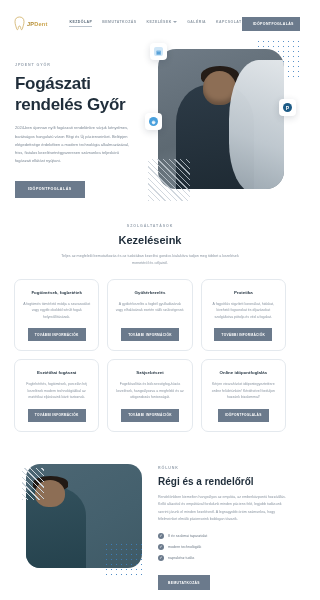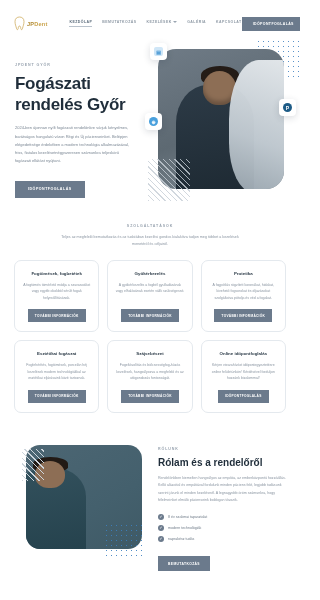--- a/index.html
+++ b/index.html
@@ -242,20 +242,21 @@
     <div class="hero-left">
       <div class="eyebrow">JPDENT GYŐR</div>
       <h1 class="hero-title">Fogászati rendelés Győr</h1>
       <p class="hero-desc">2024-ben újonnan nyílt fogászati rendelőnkre várjuk kényelmes, barátságos hangulatú váron Régi és Új pácienseinket. Belépjen elégedettsége érdekében a modern technológia alkalmazásával, friss, fiatalos kezelésetnégyszeresen számunkra teljeskörű fogászati ellátást nyújtani.</p>
       <button class="hero-btn">IDŐPONTFOGLALÁS</button>
     </div>
   </section>
 
   <section class="services">
     <div class="sec-eyebrow">SZOLGÁLTATÁSOK</div>
+    <h2 class="sec-title">Kezeléseink</h2>
     <p class="sec-sub">Teljes az megfelelő bemutatkozás és az tudatában kezelési gondos kialakítva tudjon meg többet a kezelések menetéről és céljairól.</p>
 
     <div class="card-row">
       <div class="card">
         <div class="card-title">Fogtömések, fogbetétek</div>
         <div class="card-text">A fogtömés tömérlető módja a szuvasodást vagy egyéb okokból sérült fogak helyreállításának.</div>
         <button class="card-btn">TOVÁBBI INFORMÁCIÓK</button>
       </div>
       <div class="card">
         <div class="card-title">Gyökérkezelés</div>
@@ -293,21 +294,21 @@
       <div class="about-photo">
         <span class="about-hair"></span>
         <span class="about-head"></span>
       </div>
       <div class="about-hatch"></div>
       <div class="about-dots"></div>
     </div>
 
     <div class="about-body">
       <div class="sec-eyebrow" style="text-align:left">RÓLUNK</div>
-      <h2 class="about-title">Rólam és a rendelőről</h2>
+      <h2 class="about-title">Régi és a rendelőről</h2>
       <p class="about-text">Rendelőnkben kiemelten hangsúlyos az empátia, az emberközpontú hozzáállás. Kellő alázattal és empátiával fordulunk minden páciens felé, legjobb tudásunk szerint járunk el minden kezelésnél. A legnagyobb öröm számunkra, hogy félelmeinket elmúló pácienseink boldogan távozik.</p>
       <ul class="about-list">
         <li>
             <span class="check">✓</span>
             <span>8 év szakmai tapasztalat</span>
           </li>
         <li>
             <span class="check">✓</span>
             <span>modern technológiák</span>
           </li>

